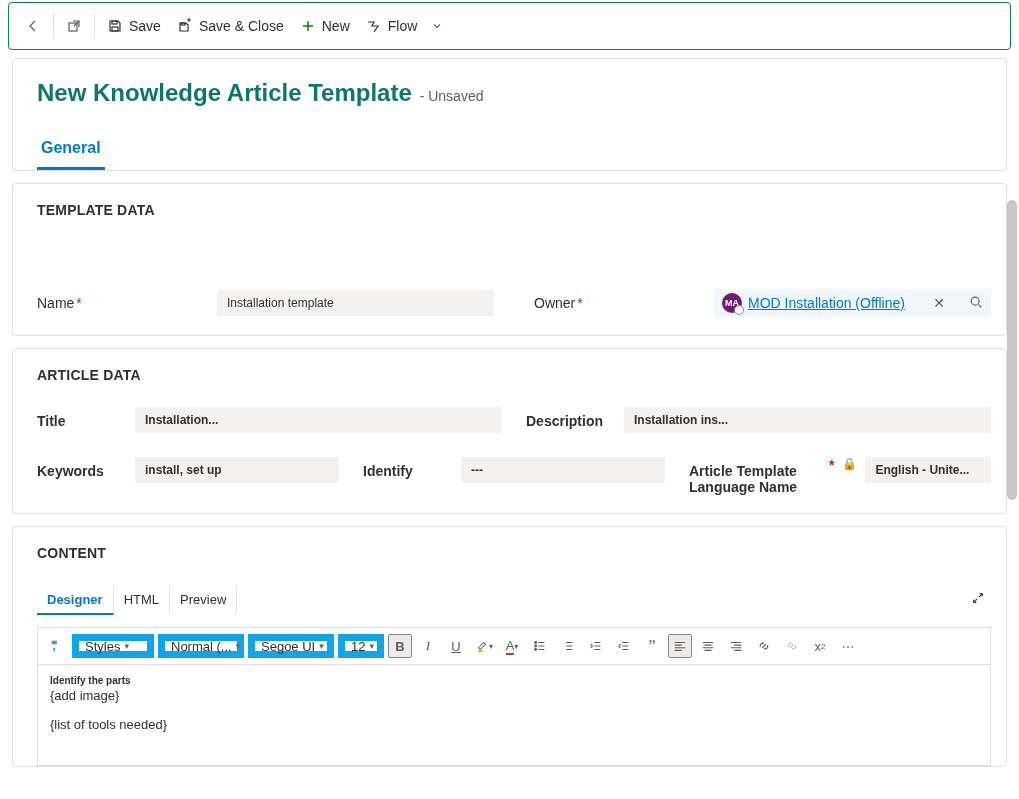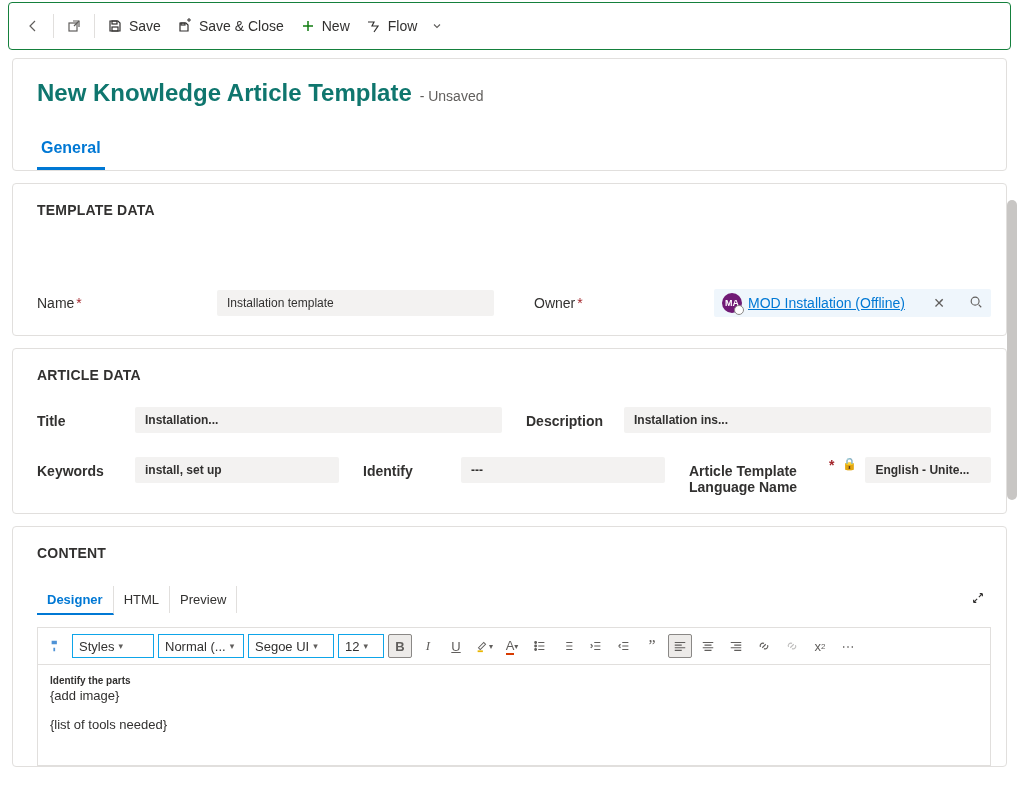--- a/index.html
+++ b/index.html
@@ -44,21 +44,21 @@
 .content-tabs { display: flex; gap: 0; border-bottom: 1px solid transparent; margin-bottom: 12px; align-items: center; }
 .content-tab { padding: 6px 10px; font-size: 13px; border-right: 1px solid #e1dfdd; cursor: pointer; }
 .content-tab:last-of-type { border-right: none; }
 .content-tab.active { color: #0078d4; font-weight: 600; border-bottom: 2px solid #0078d4; margin-bottom: -1px; }
 .expand-icon { margin-left: auto; cursor: pointer; padding: 6px; }
 
 .editor-wrap { border: 1px solid #e1dfdd; }
 .editor-toolbar { display: flex; align-items: center; gap: 4px; padding: 6px; border-bottom: 1px solid #e1dfdd; flex-wrap: wrap; }
 .et-btn { min-width: 24px; height: 24px; display: flex; align-items: center; justify-content: center; cursor: pointer; font-size: 13px; color: #605e5c; border-radius: 2px; }
 .et-btn.active-box { border: 1px solid #8a8886; background: #edebe9; }
-.et-sel { height: 24px; border: 1px solid #0ea5e9; background: #fff; display: flex; align-items: center; padding: 0 6px; gap: 4px; font-size: 13px; color: #323130; cursor: pointer; white-space: nowrap; }
+.et-sel { height: 24px; border: 7px solid #0ea5e9; background: #fff; display: flex; align-items: center; padding: 0 6px; gap: 4px; font-size: 13px; color: #323130; cursor: pointer; white-space: nowrap; }
 .et-sel .caret { font-size: 9px; color: #605e5c; }
 .et-sel.styles { width: 82px; }
 .et-sel.format { width: 86px; }
 .et-sel.font { width: 86px; }
 .et-sel.size { width: 46px; }
 .editor-body { padding: 10px 12px; font-size: 14px; color: #323130; min-height: 100px; }
 .editor-body h4 { font-size: 10px; font-weight: 700; margin-bottom: 2px; }
 .editor-body p { font-size: 13px; margin-bottom: 14px; }
 .editor-body p:last-child { margin-bottom: 0; }
 

